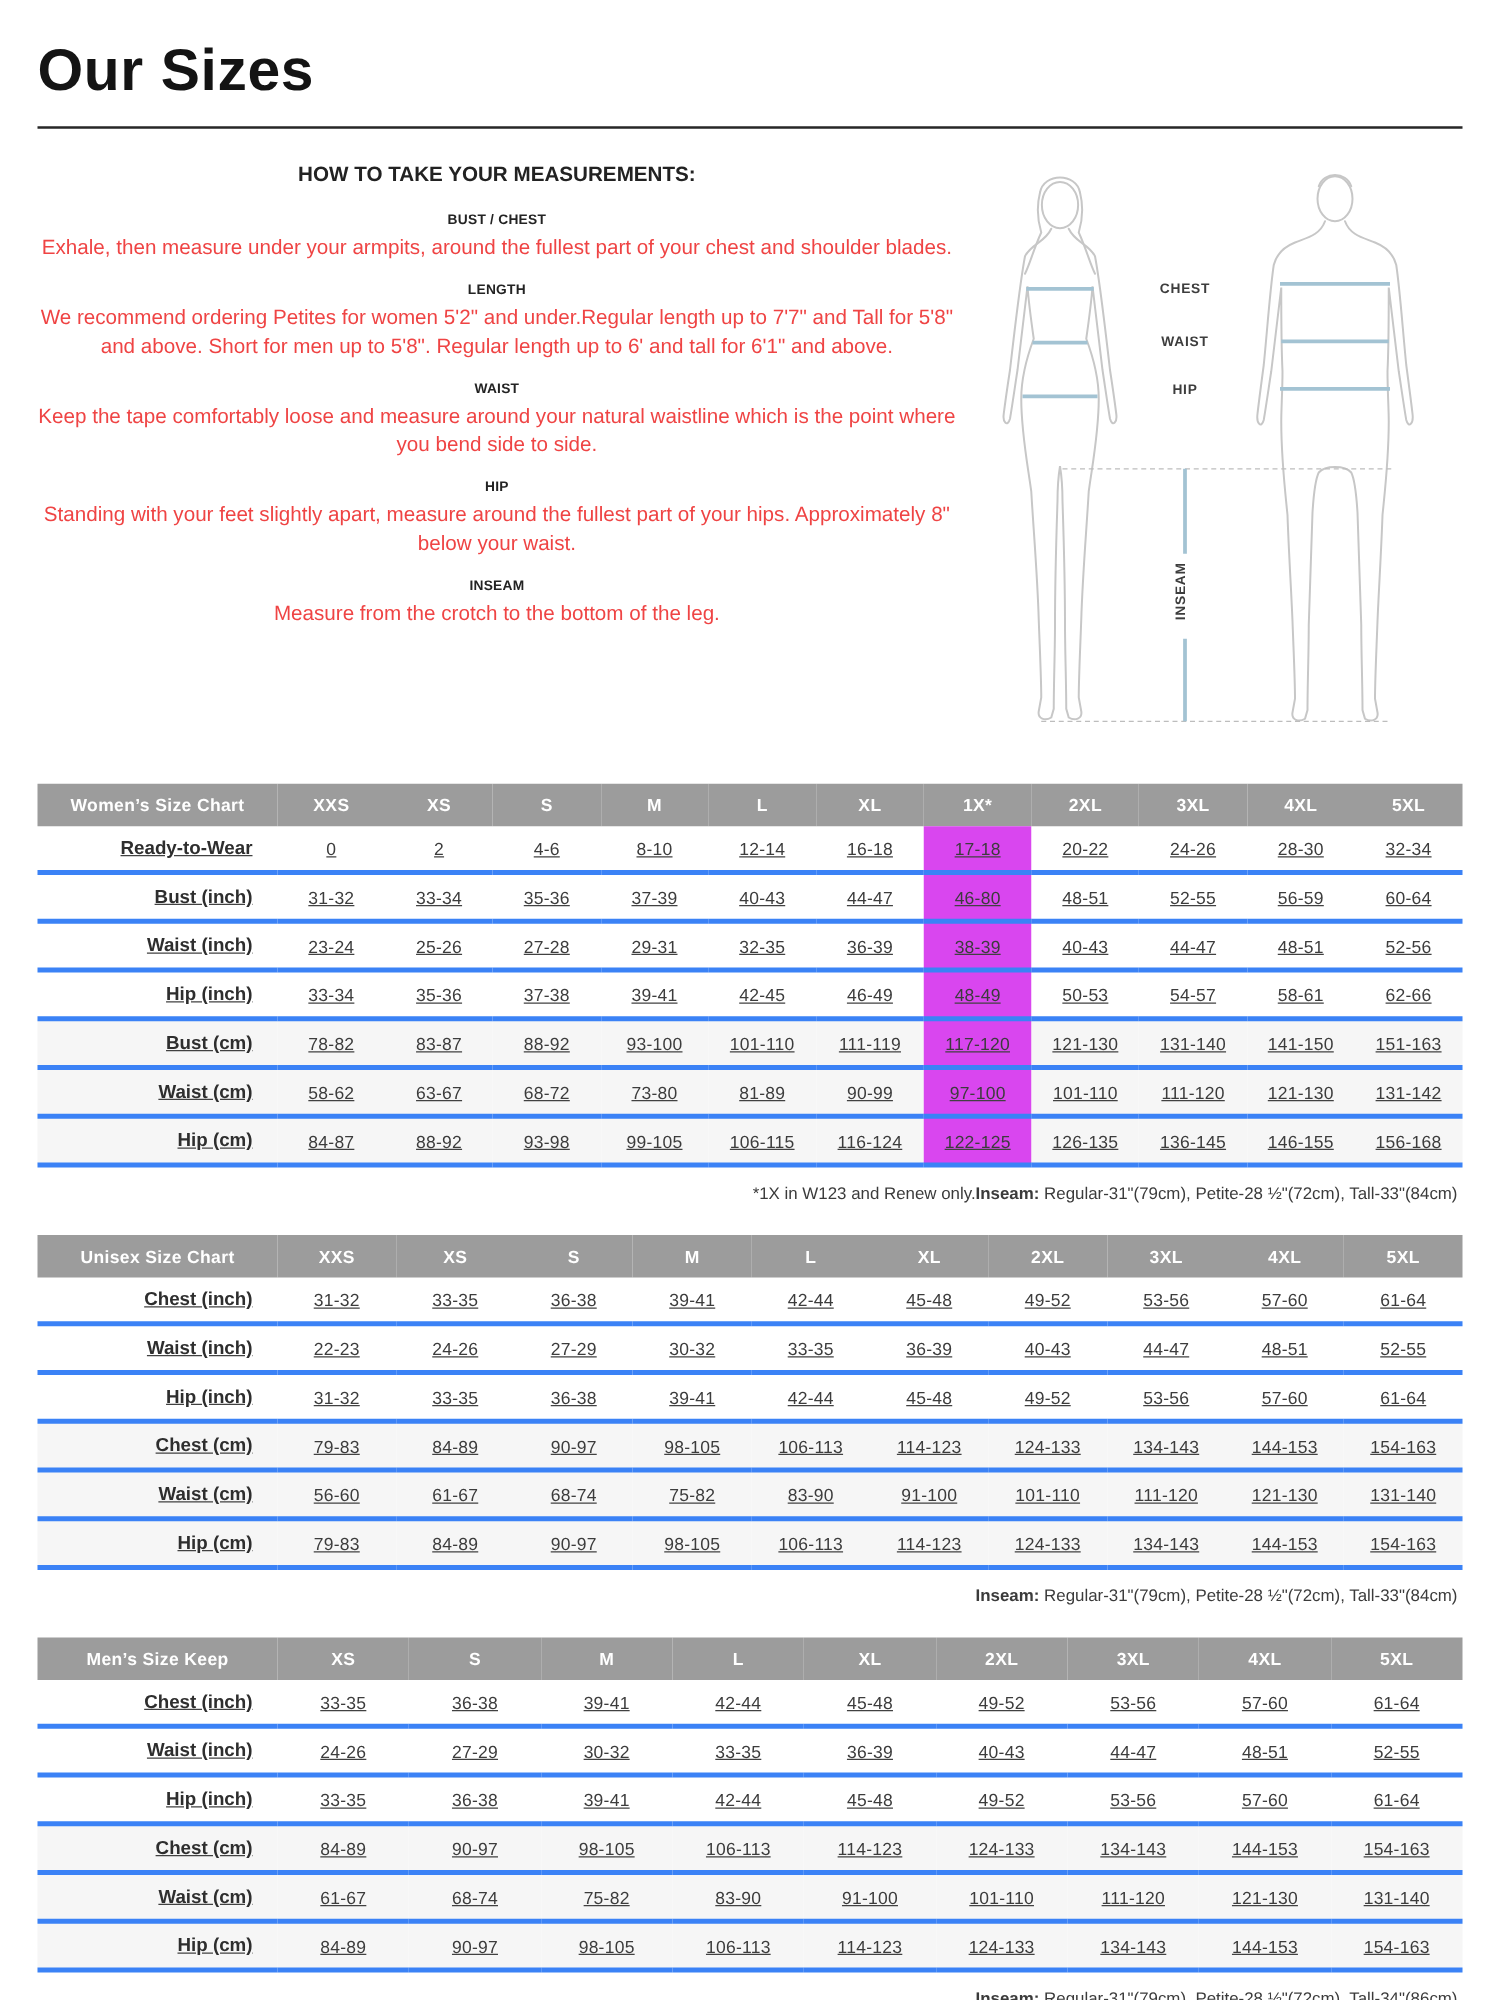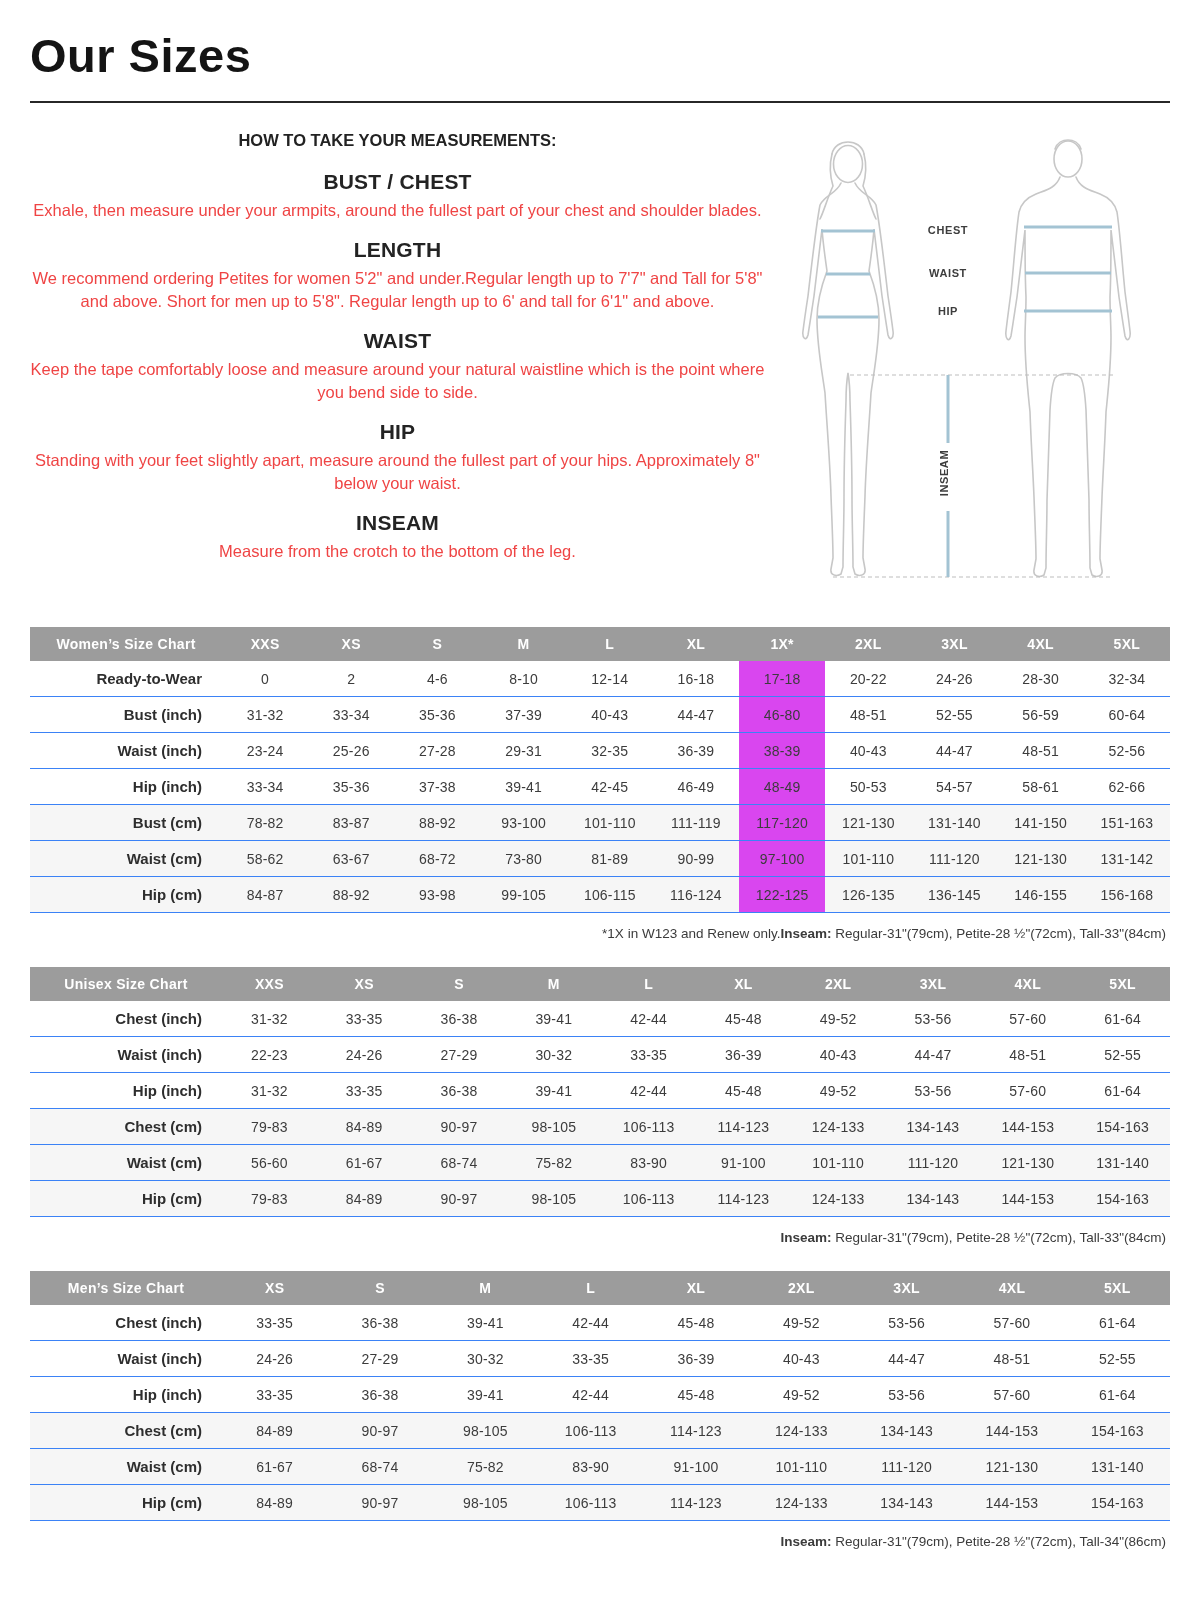--- a/index.html
+++ b/index.html
@@ -26,21 +26,21 @@
 
   .intro { display: flex; align-items: flex-start; text-align: center; }
   .intro-text { width: 735px; flex: none; }
   .how-heading {
     font-size: 16.5px;
     font-weight: 700;
     color: #222222;
     margin: 4px 0 20px 0;
   }
   .measure-section h3 {
-    font-size: 21px;
+    font-size: 11px;
     font-weight: 700;
     color: #232323;
     margin: 17px 0 5px 0;
     letter-spacing: 0.2px;
   }
   .measure-section p {
     font-size: 16.5px;
     line-height: 1.36;
     color: #ef4444;
     margin: 0 0 8px 0;
@@ -68,21 +68,21 @@
   table.size-table thead th {
     background: #9c9c9c;
     color: #ffffff;
     font-weight: 700;
     font-size: 14px;
     padding: 9px 3px;
     text-align: center;
     letter-spacing: 0.3px;
   }
   table.size-table th:first-child { width: 192px; }
-  table.size-table tbody tr { border-bottom: 1px solid #3b82f6; }
+  table.size-table tbody tr { border-bottom: 4px solid #3b82f6; text-decoration: underline; }
   table.size-table tbody tr.cm-row { background: #f6f6f6; }
   table.size-table tbody th.row-label {
     text-align: right;
     padding: 9px 20px 9px 4px;
     font-size: 15px;
     font-weight: 700;
     color: #2e2e2e;
   }
   table.size-table td {
     text-align: center;
@@ -397,21 +397,21 @@
         </tr>
       </tbody>
     </table>
   <div class="foot">
     <span><b>Inseam:</b><span> Regular-31"(79cm), Petite-28 ½"(72cm), Tall-33"(84cm)</span></span>
   </div>
 
   <table class="size-table">
       <thead>
         <tr>
-          <th>Men’s Size Chart</th>
+          <th>Men’s Size Keep</th>
           <th>XS</th>
           <th>S</th>
           <th>M</th>
           <th>L</th>
           <th>XL</th>
           <th>2XL</th>
           <th>3XL</th>
           <th>4XL</th>
           <th>5XL</th>
         </tr>

